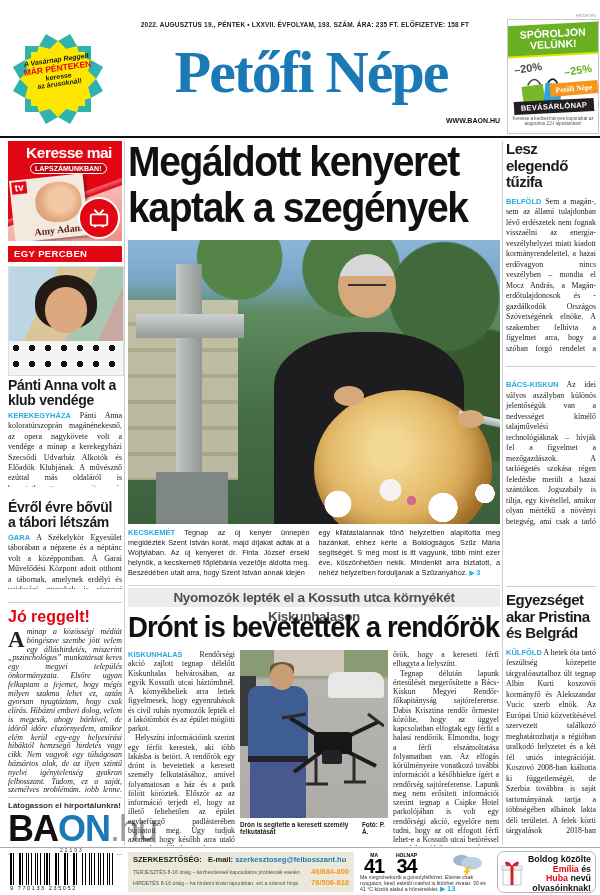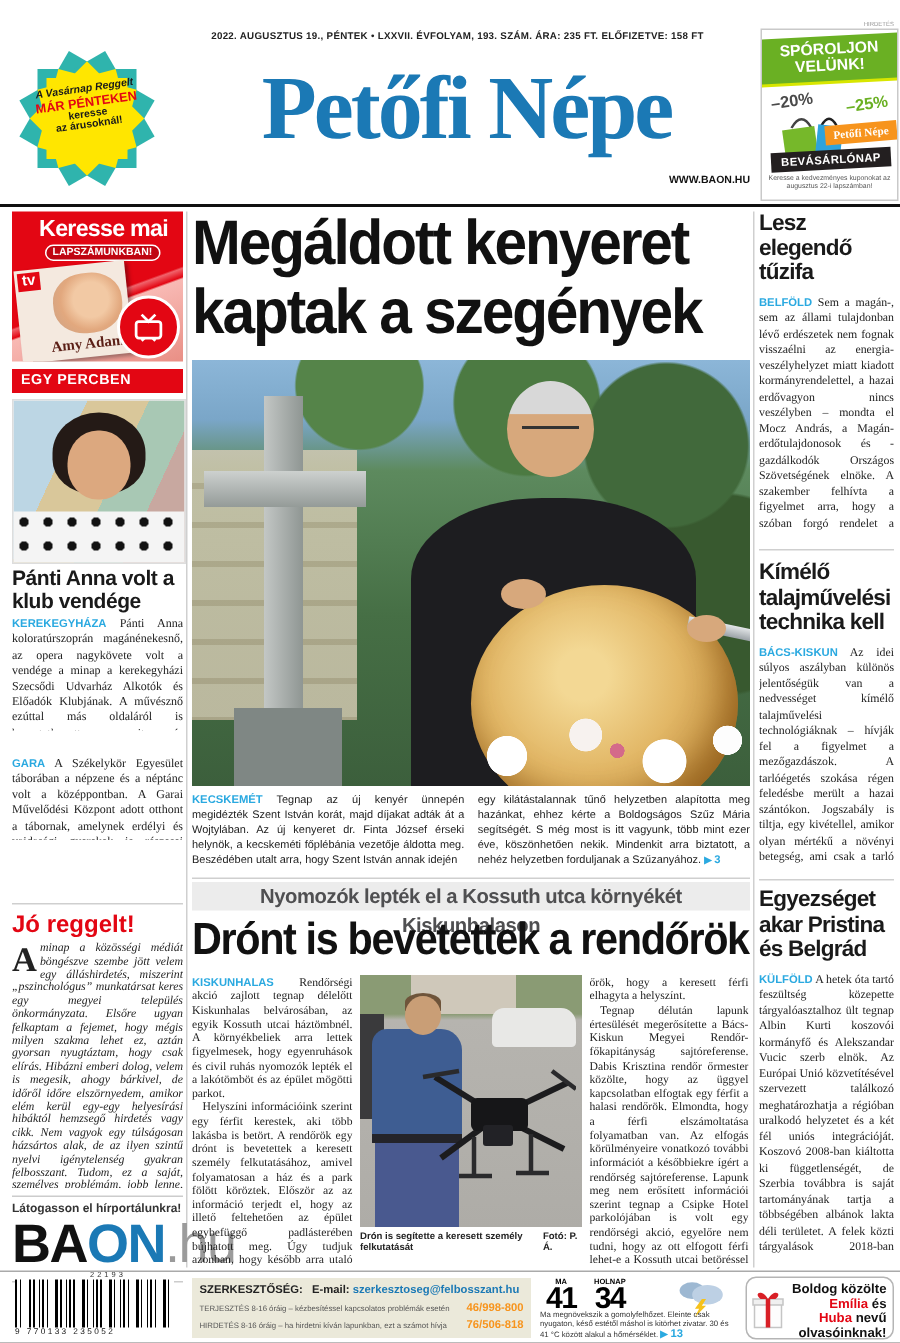--- a/index.html
+++ b/index.html
@@ -241,20 +241,21 @@
   <div class="abs lart" style="top:378px;">
     <h3>Pánti Anna volt a klub vendége</h3>
     <div class="lbody" style="margin-top:4px;height:76px;overflow:hidden;">
       <span class="kw">KEREKEGYHÁZA</span>
       <span>Pánti Anna koloratúrszoprán magánénekesnő, az opera nagykövete volt a vendége a minap a kerekegyházi Szecsődi Udvarház Alkotók és Előadók Klubjának. A művésznő ezúttal más oldaláról is bemutatkozott, verseit és festményeit is megismerhette a műértő közönség.</span>
       
     </div>
   </div>
 
   <div class="abs lart" style="top:500px;">
+    <h3>Évről évre bővül a tábori létszám</h3>
     <div class="lbody" style="margin-top:4px;height:56px;overflow:hidden;">
       <span class="kw">GARA</span>
       <span>A Székelykör Egyesület táborában a népzene és a néptánc volt a középpontban. A Garai Művelődési Központ adott otthont a tábornak, amelynek erdélyi és vajdasági gyerekek is részesei voltak.</span>
       
     </div>
   </div>
 
   <div class="abs hline" style="top:602px;left:8px;width:114px;"></div>
   <div class="abs edit-title">Jó reggelt!</div>
   <div class="abs edit-body">
@@ -357,21 +358,20 @@
     <h3>Lesz elegendő tűzifa</h3>
     <div class="rbody" style="margin-top:6px;height:158px;overflow:hidden;">
       <span class="kw">BELFÖLD</span>
       <span>Sem a magán-, sem az állami tulajdonban lévő erdészetek nem fognak visszaélni az energia-veszélyhelyzet miatt kiadott kormányrendelettel, a hazai erdővagyon nincs veszélyben – mondta el Mocz András, a Magán-erdőtulajdonosok és -gazdálkodók Országos Szövetségének elnöke. A szakember felhívta a figyelmet arra, hogy a szóban forgó rendelet a lakosság érdekeit szolgálja, ugyanakkor semmilyen veszélyt nem jelent az erdők jövőjére. Elegendő mennyiségű fa áll rendelkezésre ahhoz, hogy a megnövekedett lakossági igényeket fenntartható módon ki lehessen elégíteni.</span>
       
     </div>
   </div>
   <div class="abs hline" style="top:366px;left:506px;width:90px;"></div>
 
   <div class="abs rart" style="top:374px;">
-    <h3>Kímélő talajművelési technika kell</h3>
     <div class="rbody" style="margin-top:6px;height:148px;overflow:hidden;">
       <span class="kw">BÁCS-KISKUN</span>
       <span>Az idei súlyos aszályban különös jelentőségük van a nedvességet kímélő talajművelési technológiáknak – hívják fel a figyelmet a mezőgazdászok. A tarlóégetés szokása régen feledésbe merült a hazai szántókon. Jogszabály is tiltja, egy kivétellel, amikor olyan mértékű a növényi betegség, ami csak a tarló felperzselésével semmisíthető meg. A gazdálkodók is belátták: a csupaszra hagyott talajokból gyorsabban elszökik a nedvesség.</span>
       
     </div>
   </div>
   <div class="abs hline" style="top:586px;left:506px;width:90px;"></div>
 
   <div class="abs rart" style="top:592px;">
     <h3>Egyezséget akar Pristina és Belgrád</h3>
@@ -385,21 +385,21 @@
   <div class="abs foot-rule"></div>
 
   <div class="abs office">
     <div class="row1">
       <span>SZERKESZTŐSÉG:</span>
       &nbsp;&nbsp;<span>E-mail:</span>
       <span class="em">szerkesztoseg@felbosszant.hu</span>
     </div>
     <div class="row">
       <span>TERJESZTÉS 8-16 óráig – kézbesítéssel kapcsolatos problémák esetén</span>
-      <span class="phone">46/998-800</span>
+      <span class="phone">46/684-800</span>
     </div>
     <div class="row">
       <span>HIRDETÉS 8-16 óráig – ha hirdetni kíván lapunkban, ezt a számot hívja</span>
       <span class="phone">76/506-818</span>
     </div>
   </div>
 
   <div class="abs weather">
     <div class="wt" style="left:4px;">
       <span class="lbl">MA</span>

